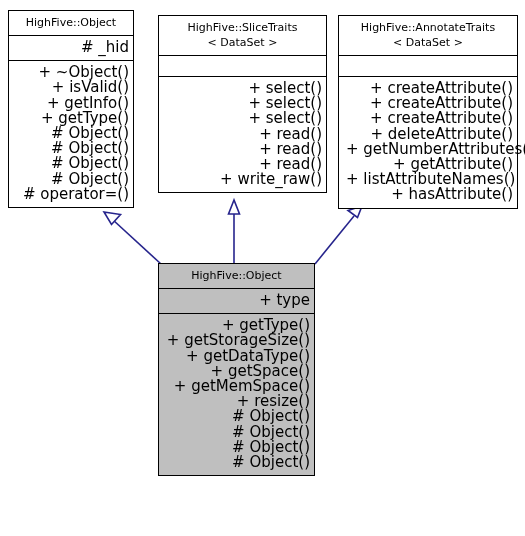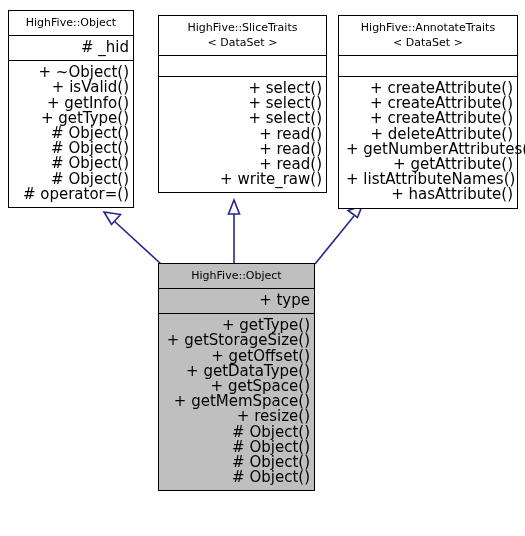--- a/index.html
+++ b/index.html
@@ -148,21 +148,20 @@
   <div class="uml-box filled" style="left:158px; top:263px; width:157px;">
     <div class="compartment">
       <div class="cls-title">HighFive::Object</div>
     </div>
     <div class="compartment members">
       <div class="member">+ type</div>
     </div>
     <div class="compartment members">
       <div class="member">+ getType()</div>
       <div class="member">+ getStorageSize()</div>
-      <div class="member">+ getOffset()</div>
       <div class="member">+ getDataType()</div>
       <div class="member">+ getSpace()</div>
       <div class="member">+ getMemSpace()</div>
       <div class="member">+ resize()</div>
       <div class="member"># Object()</div>
       <div class="member"># Object()</div>
       <div class="member"># Object()</div>
       <div class="member"># Object()</div>
     </div>
   </div>

